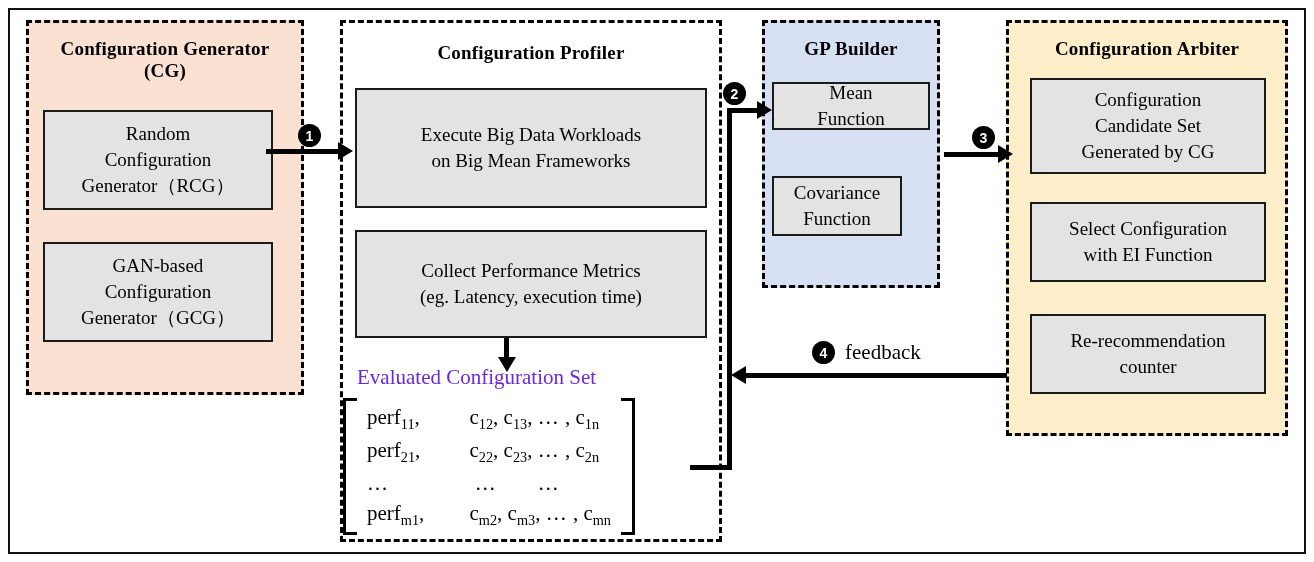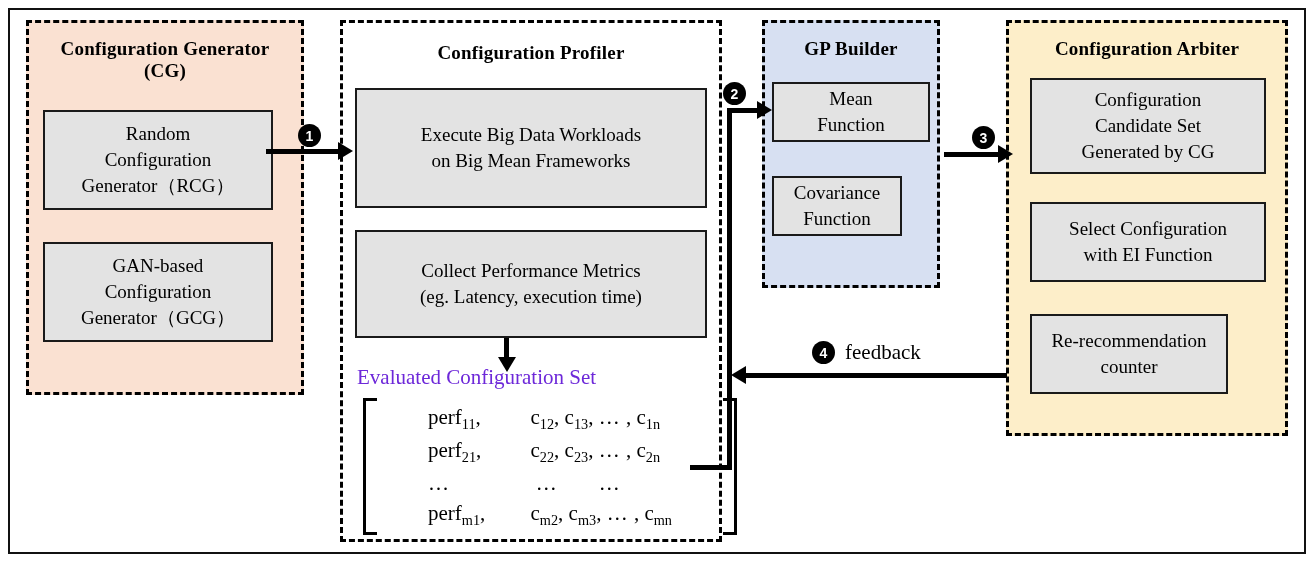--- a/index.html
+++ b/index.html
@@ -155,21 +155,21 @@
       <span>Collect Performance Metrics</span>
       <span>(eg. Latency, execution time)</span>
     </div>
   </div>
 
   <div class="vline" style="left:504px;top:338px;height:21px;"></div>
   <div class="arrow-d" style="left:498px;top:357px;"></div>
 
   <div class="eval-title" style="left:357px;top:365px;">Evaluated Configuration Set</div>
 
-  <div class="matrix" style="left:363px;top:398px;gap:41px;">
+  <div class="matrix" style="left:343px;top:398px;">
     <div class="brk brk-l"></div>
     <div class="mrows">
       <div class="mrow">
         <span class="cell c1">perf<sub>11</sub>,</span><span class="cell">&nbsp;&nbsp;c<sub>12</sub>, c<sub>13</sub>, <span class="dots">…</span> , c<sub>1n</sub></span>
       </div>
       <div class="mrow">
         <span class="cell c1">perf<sub>21</sub>,</span><span class="cell">&nbsp;&nbsp;c<sub>22</sub>, c<sub>23</sub>, <span class="dots">…</span> , c<sub>2n</sub></span>
       </div>
       <div class="mrow">
         <span class="cell c1">…</span><span class="cell">&nbsp;&nbsp;&nbsp;…&nbsp;&nbsp;&nbsp;&nbsp;&nbsp;&nbsp;&nbsp;&nbsp;…</span>
@@ -180,21 +180,21 @@
     </div>
     <div class="brk brk-r"></div>
   </div>
 
   <div class="panel" style="left:762px;top:20px;width:178px;height:268px;background:#d7e0f2;">
   </div>
   <div class="panel-title" style="left:762px;top:38px;width:178px;">
     <div>GP Builder</div>
   </div>
 
-  <div class="gbox" style="left:772px;top:82px;width:158px;height:60px;">
+  <div class="gbox" style="left:772px;top:82px;width:158px;height:48px;">
     <div>
       <span>Mean</span>
       <span>Function</span>
     </div>
   </div>
 
   <div class="gbox" style="left:772px;top:176px;width:130px;height:60px;">
     <div>
       <span>Covariance</span>
       <span>Function</span>
@@ -215,21 +215,21 @@
     </div>
   </div>
 
   <div class="gbox" style="left:1030px;top:202px;width:236px;height:80px;">
     <div>
       <span>Select Configuration</span>
       <span>with EI Function</span>
     </div>
   </div>
 
-  <div class="gbox" style="left:1030px;top:314px;width:198px;height:80px;">
+  <div class="gbox" style="left:1030px;top:314px;width:236px;height:80px;">
     <div>
       <span>Re-recommendation</span>
       <span>counter</span>
     </div>
   </div>
 
   <div class="hline" style="left:266px;top:149px;width:74px;"></div>
   <div class="arrow-r" style="left:338px;top:142px;"></div>
   <div class="num" style="left:298px;top:124px;">1</div>
 

